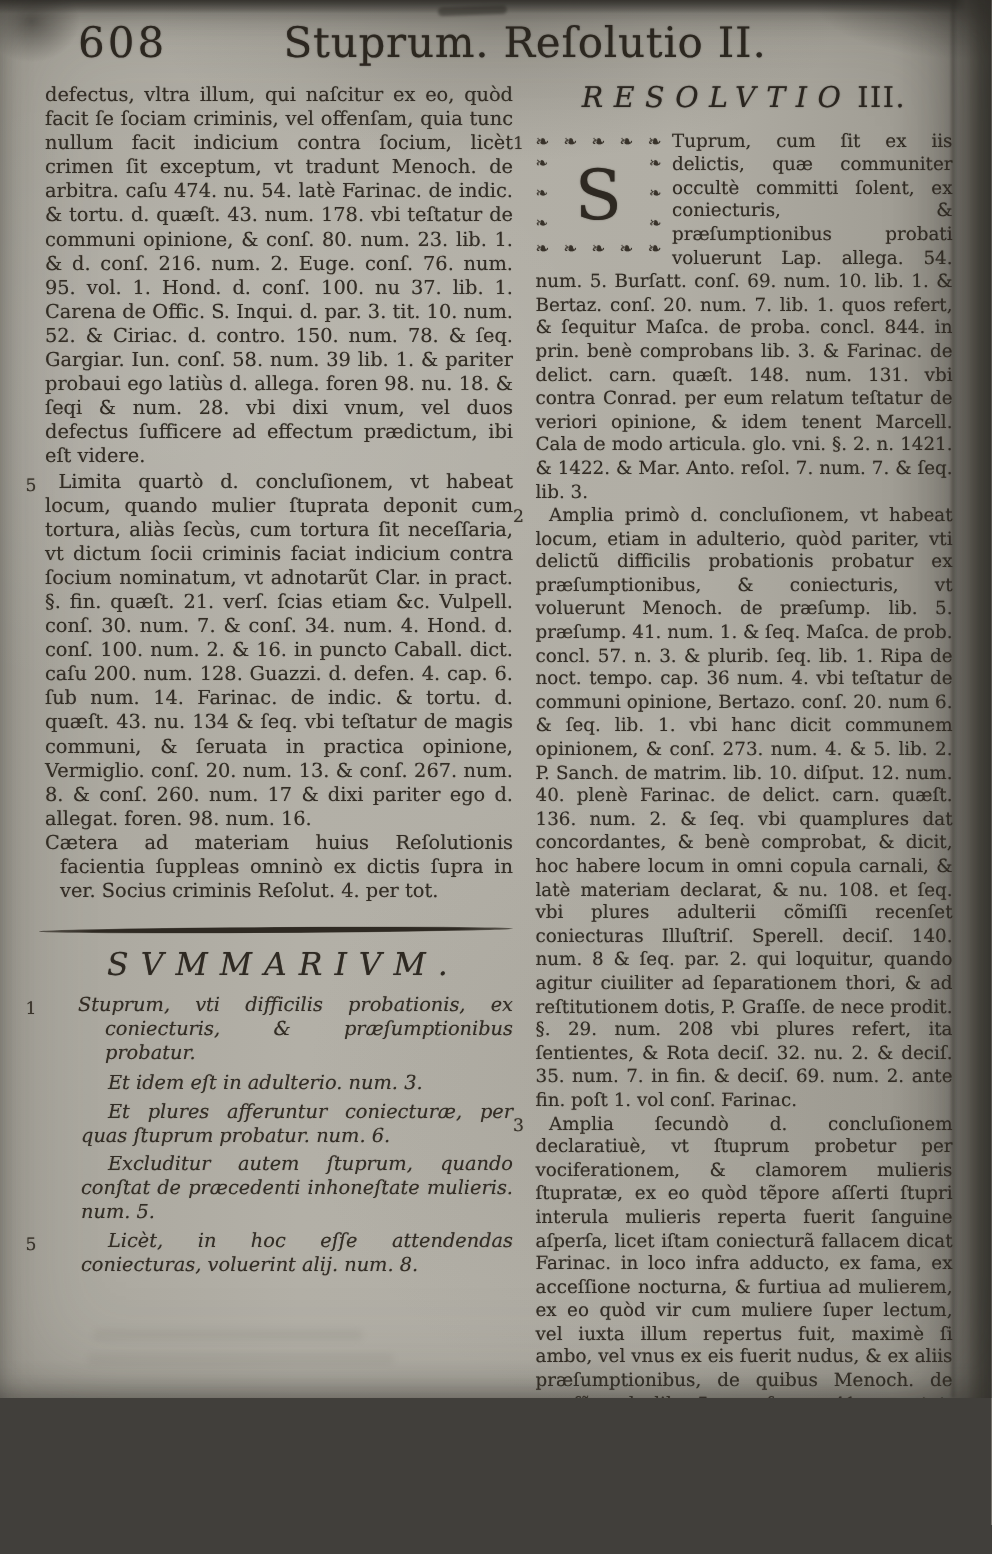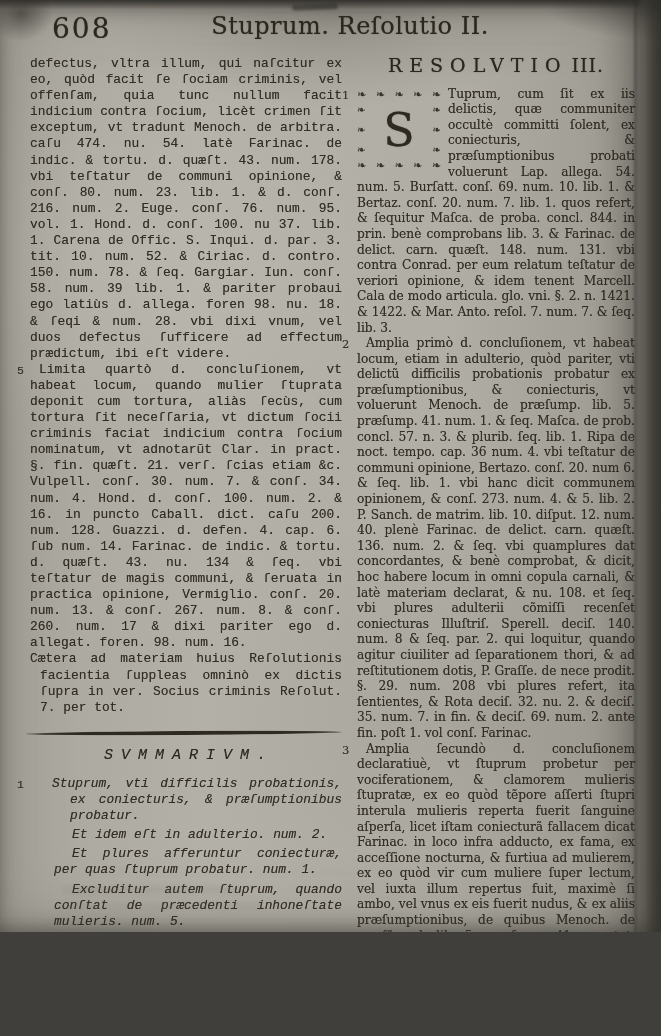--- a/index.html
+++ b/index.html
@@ -31,47 +31,47 @@
   .smudge-tl { position:absolute; left:-14px; top:-16px; width:70px; height:60px;
     background:radial-gradient(ellipse at center, rgba(40,38,34,0.55), transparent 65%); }
   .smudge-title { position:absolute; left:292px; top:4px; width:46px; height:6px; border-radius:3px;
     background:rgba(45,43,39,0.55); filter:blur(1px); transform:rotate(-2deg); }
   .smudge-tr { position:absolute; right:0; top:0; width:120px; height:40px;
     background:radial-gradient(ellipse at 90% 0%, rgba(40,38,34,0.5), transparent 70%); }
 
   .pagenum { position:absolute; left:52px; top:12px; font-size:28px; color:#2c2720;
     letter-spacing:2px; text-shadow:0 0 1px rgba(44,39,32,0.6); }
   .runtitle { position:absolute; left:150px; top:12px; width:400px; text-align:center;
-    font-size:24px; color:#2c2720; letter-spacing:0.5px; text-shadow:0 0 1px rgba(44,39,32,0.6); }
+    font-size:28px; color:#2c2720; letter-spacing:0.5px; text-shadow:0 0 1px rgba(44,39,32,0.6); }
 
   .col { position:absolute; text-align:justify; color:#332d25;
     text-shadow:0 0 0.6px rgba(51,45,37,0.55); }
-  .col-left  { left:30px;  top:56px; width:312px; font-size:12.9px; line-height:16.1px;font-family:Liberation Mono, monospace; }
+  .col-left  { left:30px;  top:56px; width:312px; font-size:12.9px; line-height:16.1px; }
   .col-right { left:357px; top:58px; width:278px; font-size:12.2px; line-height:15.6px; }
 
   .para { position:relative; margin:0; }
   .indent { text-indent:9px; }
   .hang { padding-left:10px; text-indent:-10px; }
   .mnum { position:absolute; left:-15px; top:1px; font-size:11.5px; font-style:normal;
     text-indent:0; color:#3a342b; }
   .col-left .mnum { left:-13px; }
 
   .rule { height:4px; margin:15px 0 13px -4px; width:316px; border-radius:50%;
     background:radial-gradient(ellipse at center, #2e2922 0%, #2e2922 55%, rgba(46,41,34,0) 98%);
     transform:rotate(-0.35deg); }
 
-  .sum-head { text-align:center; font-size:15px; letter-spacing:8px; color:#2e2922;
+  .sum-head { text-align:center; font-size:21px; letter-spacing:8px; color:#2e2922;
     margin:2px 0 12px 6px; font-style:italic; }
   .sum-item { position:relative; font-style:italic; padding-left:40px; text-indent:-18px;
     margin-bottom:3px; }
   .sum-item.sub { padding-left:24px; text-indent:18px; }
 
   .res-head { text-align:center; font-size:19px; color:#2b2620; margin-bottom:13px;
     text-shadow:0 0 1px rgba(43,38,32,0.6); white-space:nowrap; }
-  .res-head .word { letter-spacing:7px; }
+  .res-head .word { letter-spacing:7px;font-style:italic; }
   .res-head .numeral { letter-spacing:1px; margin-left:4px; }
 
   .dropcap { float:left; width:84px; height:82px; margin:2px 7px 2px 0;
     display:flex; flex-direction:column; justify-content:space-between;
     font-family:"DejaVu Sans","Liberation Sans",sans-serif; color:#38322a; }
   .orn-row { display:flex; justify-content:space-between; font-size:11px; line-height:11px; }
   .orn-mid { display:flex; justify-content:space-between; align-items:center; flex:1; }
   .orn-col { display:flex; flex-direction:column; justify-content:space-around; height:100%;
     font-size:10px; line-height:10px; }
   .dc-letter { font-family:"DejaVu Serif",serif; font-size:46px; line-height:46px;
@@ -97,36 +97,36 @@
 
   <div class="col col-left">
     <p class="para">
       <span>defectus, vltra illum, qui naſcitur ex eo, quòd facit ſe ſociam criminis, vel offenſam, quia tunc nullum facit indicium contra ſocium, licèt crimen ſit exceptum, vt tradunt Menoch. de arbitra. caſu 474. nu. 54. latè Farinac. de indic. &amp; tortu. d. quæſt. 43. num. 178. vbi teſtatur de communi opinione, &amp; conſ. 80. num. 23. lib. 1. &amp; d. conſ. 216. num. 2. Euge. conſ. 76. num. 95. vol. 1. Hond. d. conſ. 100. nu 37. lib. 1. Carena de Offic. S. Inqui. d. par. 3. tit. 10. num. 52. &amp; Ciriac. d. contro. 150. num. 78. &amp; ſeq. Gargiar. Iun. conſ. 58. num. 39 lib. 1. &amp; pariter probaui ego latiùs d. allega. foren 98. nu. 18. &amp; ſeqi &amp; num. 28. vbi dixi vnum, vel duos defectus ſufficere ad effectum prædictum, ibi eſt videre.</span>
     </p>
     <p class="para indent">
       <span class="mnum">5</span>
       <span>Limita quartò d. concluſionem, vt habeat locum, quando mulier ſtuprata deponit cum tortura, aliàs ſecùs, cum tortura ſit neceſſaria, vt dictum ſocii criminis faciat indicium contra ſocium nominatum, vt adnotarũt Clar. in pract. §. fin. quæſt. 21. verſ. ſcias etiam &amp;c. Vulpell. conſ. 30. num. 7. &amp; conſ. 34. num. 4. Hond. d. conſ. 100. num. 2. &amp; 16. in puncto Caball. dict. caſu 200. num. 128. Guazzi. d. defen. 4. cap. 6. ſub num. 14. Farinac. de indic. &amp; tortu. d. quæſt. 43. nu. 134 &amp; ſeq. vbi teſtatur de magis communi, &amp; ſeruata in practica opinione, Vermiglio. conſ. 20. num. 13. &amp; conſ. 267. num. 8. &amp; conſ. 260. num. 17 &amp; dixi pariter ego d. allegat. foren. 98. num. 16.</span>
     </p>
     <p class="para hang">
-      <span>Cætera ad materiam huius Reſolutionis facientia ſuppleas omninò ex dictis ſupra in ver. Socius criminis Reſolut. 7. per tot.</span>
+      <span>Cætera ad materiam huius Reſolutionis facientia ſuppleas omninò ex dictis ſupra in ver. Socius criminis Reſolut. 4. per tot.</span>
     </p>
 
     <div class="rule"></div>
 
     <div class="sum-head">SVMMARIVM.</div>
 
     <div class="sum-item">
       <span class="mnum">1</span>
       <span>Stuprum, vti difficilis probationis, ex coniecturis, &amp; præſumptionibus probatur.</span>
     </div>
     <div class="sum-item sub">
-      <span>Et idem eſt in adulterio. num. 2.</span>
+      <span>Et idem eſt in adulterio. num. 3.</span>
     </div>
     <div class="sum-item sub">
-      <span>Et plures afferuntur coniecturæ, per quas ſtuprum probatur. num. 1.</span>
+      <span>Et plures afferuntur coniecturæ, per quas ſtuprum probatur. num. 6.</span>
     </div>
     <div class="sum-item sub">
       <span>Excluditur autem ſtuprum, quando conſtat de præcedenti inhoneſtate mulieris. num. 5.</span>
     </div>
     <div class="sum-item">
       <span class="mnum">5</span>
     </div>
     <div class="sum-item sub">
       <span>Licèt, in hoc eſſe attendendas coniecturas, voluerint alij. num. 8.</span>
     </div>

